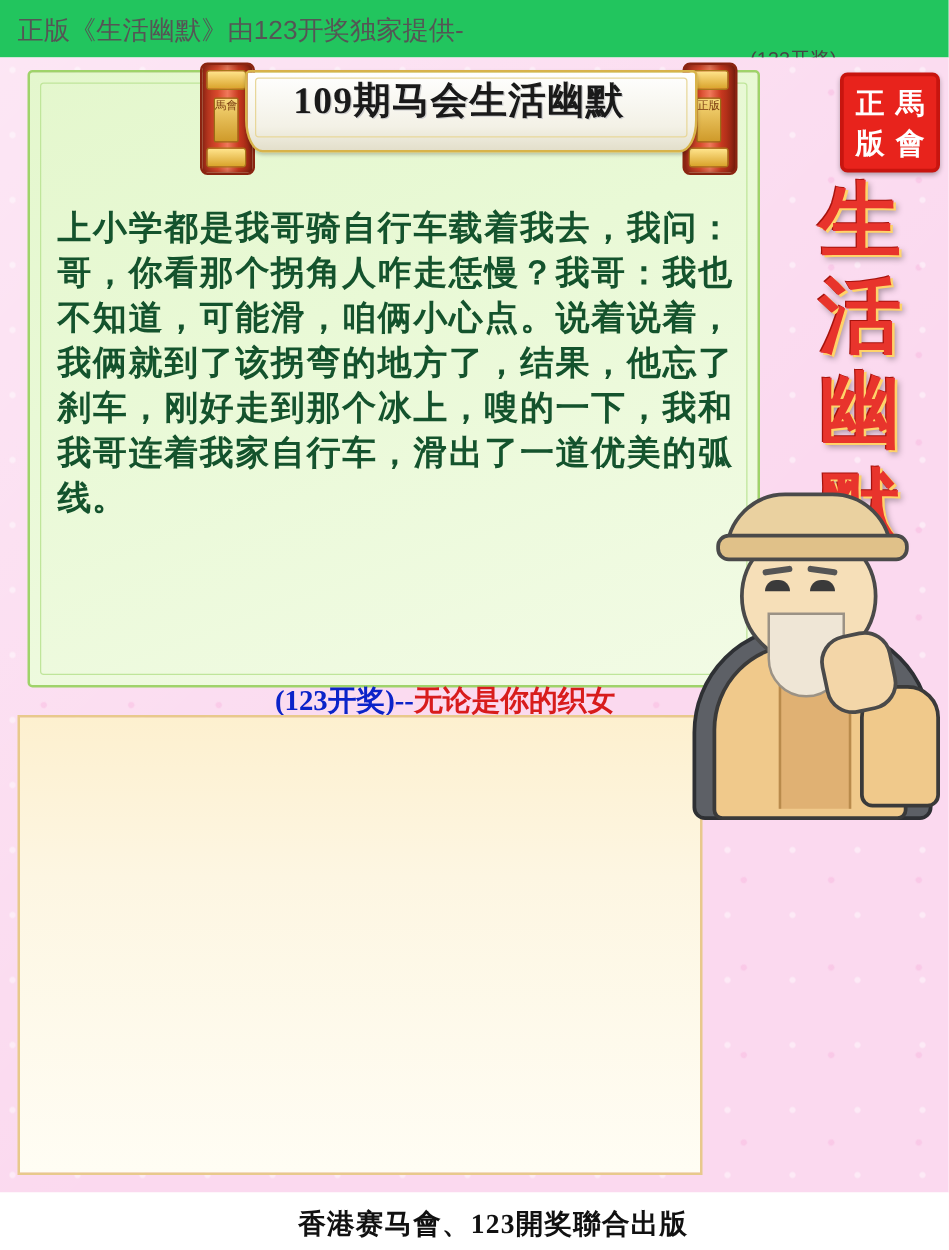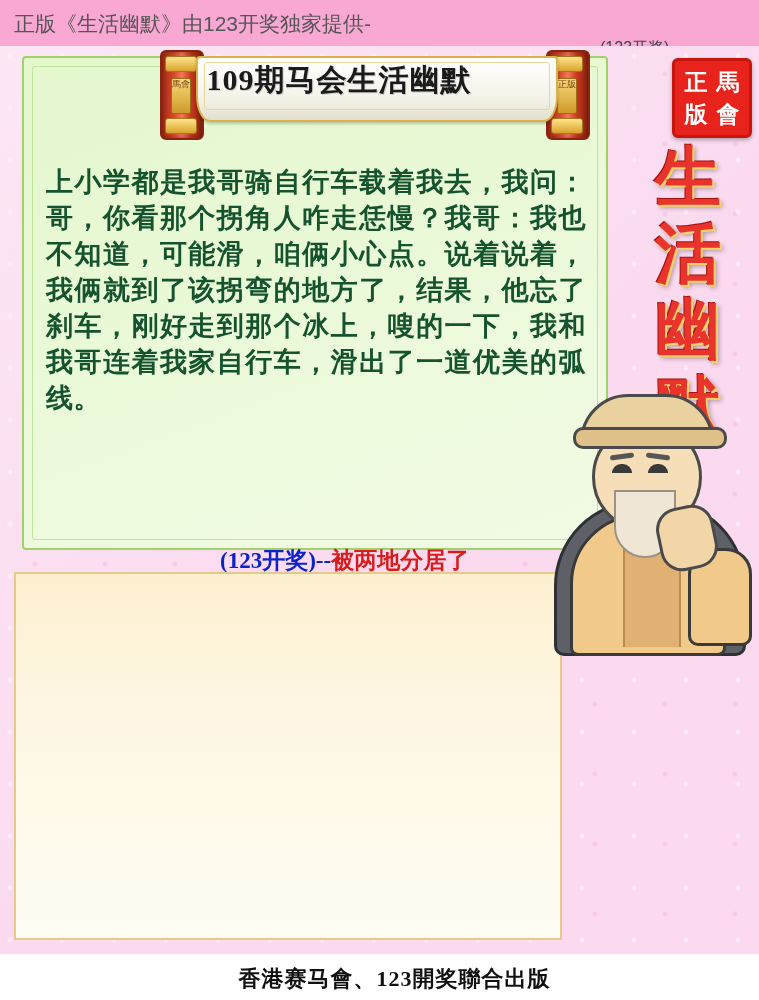--- a/index.html
+++ b/index.html
@@ -20,21 +20,21 @@
     background: #ffffff;
     box-sizing: border-box;
   }
   
   .top-bar {
     position: absolute;
     left: 0;
     top: 0;
     width: 759px;
     height: 46px;
-    background: #f9a8d4;
+    background: #22c55e;
   }
   .top-left-text {
     position: absolute;
     left: 14px;
     top: 10px;
     font-size: 21px;
     color: #555555;
     letter-spacing: 0px;
     white-space: nowrap;
     font-family: "Liberation Sans", sans-serif;
@@ -121,20 +121,21 @@
     left: 0;
     top: 10px;
     width: 358px;
     text-align: center;
     font-size: 30px;
     font-weight: bold;
     color: #1a1a1a;
     font-family: "Liberation Serif", serif;
     letter-spacing: 1px;
     text-shadow: 1px 1px 0 #cfcfcf;
+    padding-left: 28px;
   }
   .roller {
     position: absolute;
     top: 0;
     width: 40px;
     height: 86px;
     background: linear-gradient(90deg, #a52b17 0%, #d8492c 30%, #f0795a 50%, #c8381f 72%, #8e2310 100%);
     border: 2px solid #8a2410;
     border-radius: 6px;
     box-shadow: inset 0 0 6px rgba(0,0,0,.35);
@@ -451,21 +452,21 @@
       <div class="deco">正版</div>
       <div class="knob k2"></div>
     </div>
     <div class="scroll-mid"></div>
     <div class="scroll-title">109期马会生活幽默</div>
   </div>
 
   <div class="joke-text">上小学都是我哥骑自行车载着我去，我问：哥，你看那个拐角人咋走恁慢？我哥：我也不知道，可能滑，咱俩小心点。说着说着，我俩就到了该拐弯的地方了，结果，他忘了刹车，刚好走到那个冰上，嗖的一下，我和我哥连着我家自行车，滑出了一道优美的弧线。</div>
 
   <div class="sub-line">
-    <span class="part-blue">(123开奖)--</span><span class="part-red">被两地分居了</span>
+    <span class="part-blue">(123开奖)--</span><span class="part-red">无论是你的织女</span>
   </div>
 
   <div class="cream-card">
   </div>
 
   <div class="seal">
     <div class="seal-grid">
       <span>正</span>
       <span>馬</span>
       <span>版</span>

